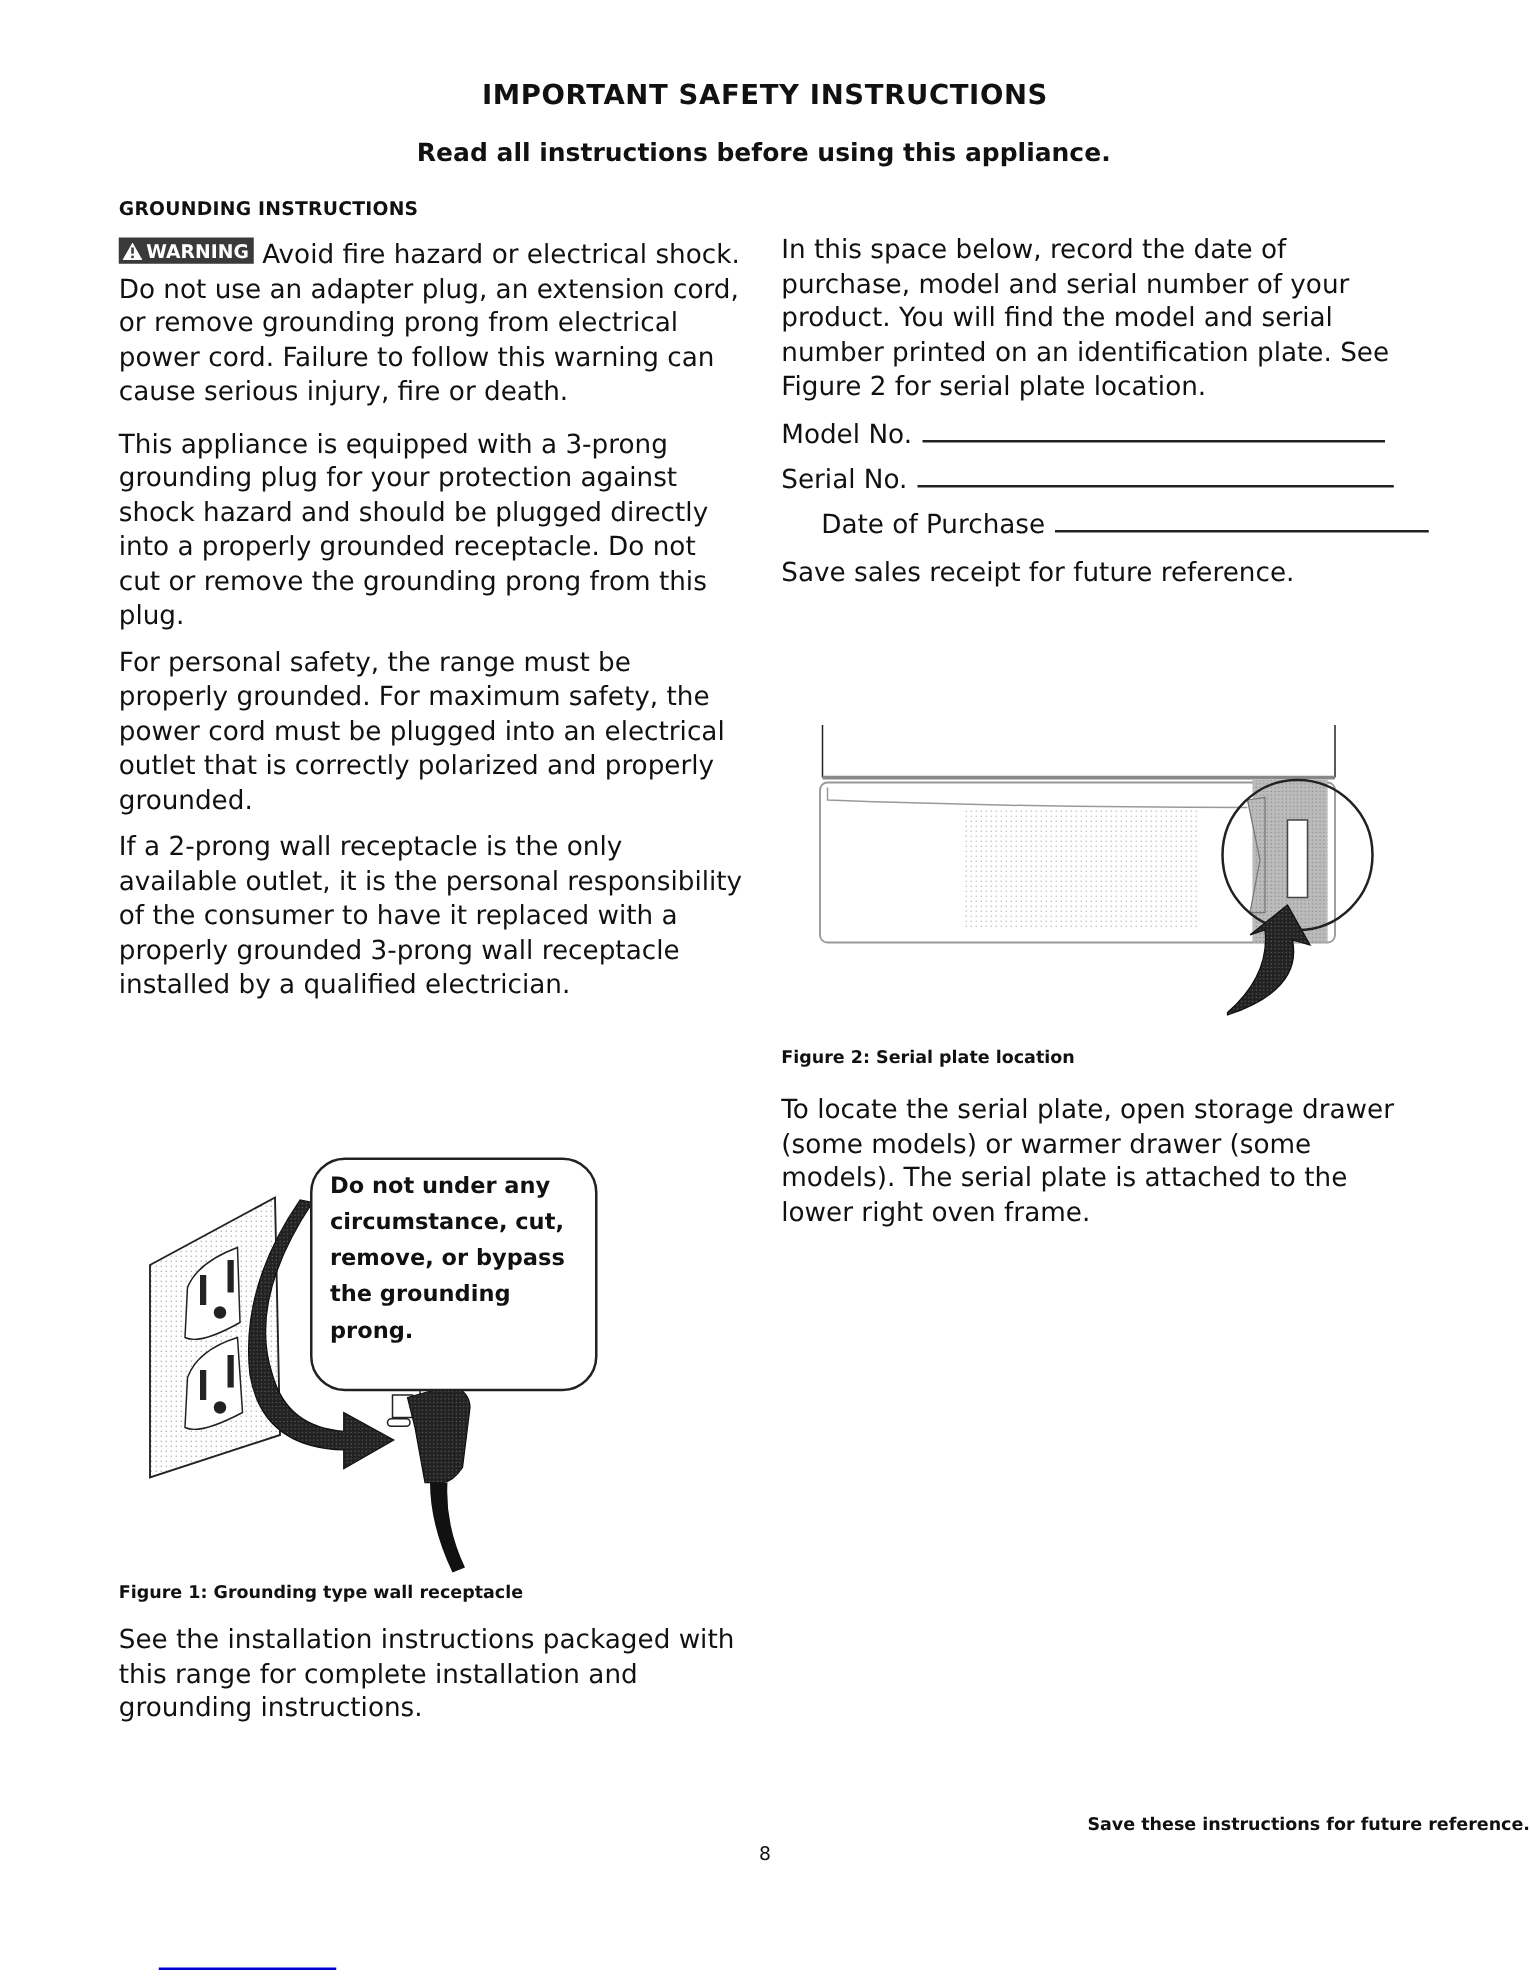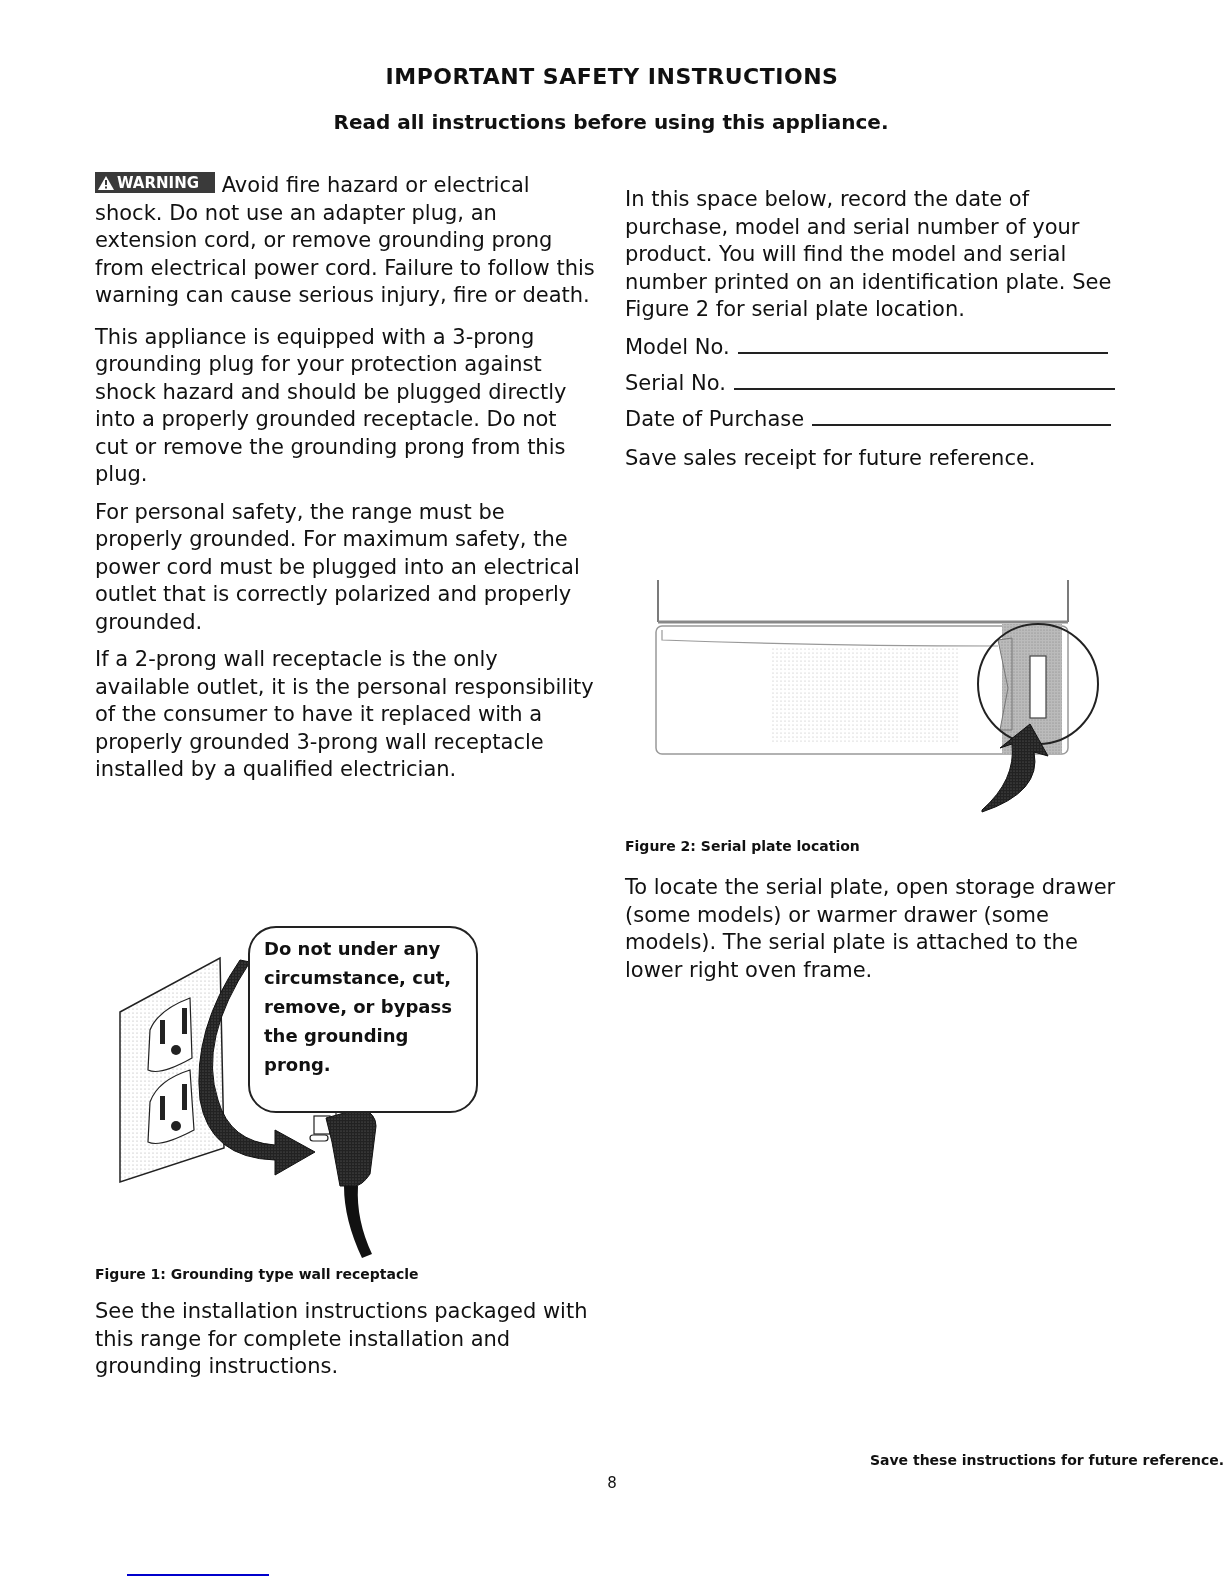--- a/index.html
+++ b/index.html
@@ -8,41 +8,42 @@
   .title { position: absolute; top: 64px; left: 0; width: 1224px; text-align: center;
            font-size: 22px; font-weight: bold; letter-spacing: 0.5px; }
   .subtitle { position: absolute; top: 110px; left: 0; width: 1222px; text-align: center;
               font-size: 20px; font-weight: bold; }
   .col { position: absolute; }
   .left { left: 95px; width: 500px; }
   .right { left: 625px; width: 500px; }
   .heading { font-size: 15px; font-weight: bold; letter-spacing: 0.2px; }
   .para { font-size: 21px; line-height: 27.5px; margin: 0; }
   .warn-badge { display: inline-flex; align-items: center; gap: 3px; background: #3a3a3a;
-                color: #fff; font-weight: bold; font-size: 15px; padding: 1px 16px 0 3px;
+                color: #fff; font-weight: bold; font-size: 15px; padding: 1px 4px 0 3px;
                 line-height: 20px; vertical-align: 2px; font-family: "DejaVu Sans", sans-serif; }
   .warn-badge svg { display: block; }
   .field-row { font-size: 21px; line-height: 27px; display: flex; align-items: flex-start; }
   .field-line { flex: 1; border-bottom: 2px solid #222; margin-left: 8px; height: 18px; }
   .caption { font-size: 14px; font-weight: bold; }
   .callout { position: absolute; border: 2px solid #222; border-radius: 28px; background: #fff;
              font-weight: bold; font-size: 18px; line-height: 29px; padding: 6px 10px 32px 14px; }
   .plug-label { position: absolute; font-weight: bold; font-size: 17px; line-height: 26px; }
   .footer { position: absolute; top: 1452px; left: 0; width: 1224px; text-align: right;
             font-size: 14px; font-weight: bold; }
   .pagenum { position: absolute; top: 1474px; left: 0; width: 1224px; text-align: center; font-size: 15px; }
   .blue-line { position: absolute; top: 1574px; left: 127px; width: 142px; height: 2px; background: #0000cc; }
 </style>
 </head>
 <body>
 
 <div class="title">IMPORTANT SAFETY INSTRUCTIONS</div>
 <div class="subtitle">Read all instructions before using this appliance.</div>
 
 <div class="col left" style="top:158px;">
+  <div class="heading">GROUNDING INSTRUCTIONS</div>
   <p class="para" style="margin-top:14px;">
     <span class="warn-badge">
       <svg width="16" height="14" viewBox="0 0 16 14">
         <polygon points="8,0 16,14 0,14" fill="#fff"></polygon>
         <rect x="7" y="4" width="2" height="5" fill="#3a3a3a"></rect>
         <rect x="7" y="10.5" width="2" height="2" fill="#3a3a3a"></rect>
       </svg>
       <span>WARNING</span>
     </span>
     <span>Avoid fire hazard or electrical shock. Do not use an adapter plug, an extension cord, or remove grounding prong from electrical power cord. Failure to follow this warning can cause serious injury, fire or death.</span>
@@ -98,21 +99,21 @@
   <p class="para" style="margin-top:14px;">In this space below, record the date of purchase, model and serial number of your product. You will find the model and serial number printed on an identification plate. See Figure 2 for serial plate location.</p>
   <div style="margin-top:10px;">
     <div class="field-row" style="width:483px;">
       <span>Model No.</span>
       <span class="field-line"></span>
     </div>
     <div class="field-row" style="width:490px; margin-top:9px;">
       <span>Serial No.</span>
       <span class="field-line"></span>
     </div>
-    <div class="field-row" style="width:486px; margin-top:9px;">
+    <div class="field-row" style="width:486px; margin-top:9px;margin-left:32px;">
       <span>Date of Purchase</span>
       <span class="field-line"></span>
     </div>
   </div>
   <p class="para" style="margin-top:12px;">Save sales receipt for future reference.</p>
 </div>
 
 <svg width="480" height="260" viewBox="0 0 480 260" style="position:absolute; left:620px; top:560px;">
   <defs>
     <pattern id="dots2" width="4" height="4" patternUnits="userSpaceOnUse">

